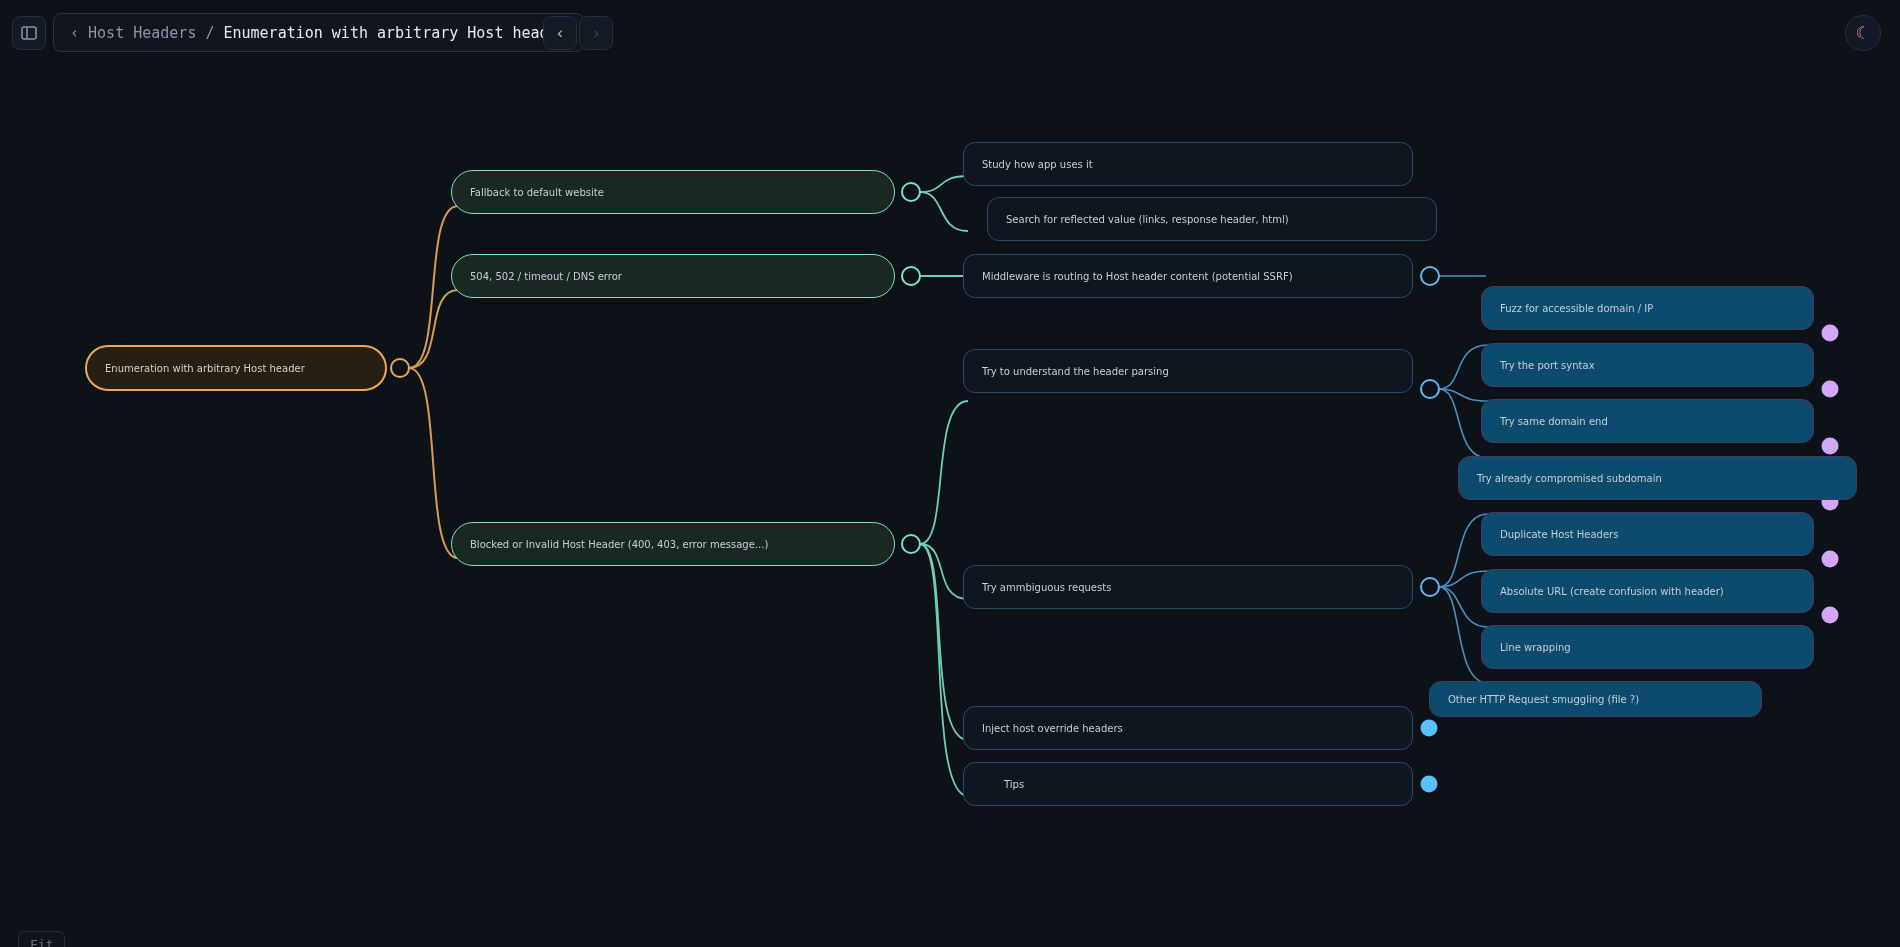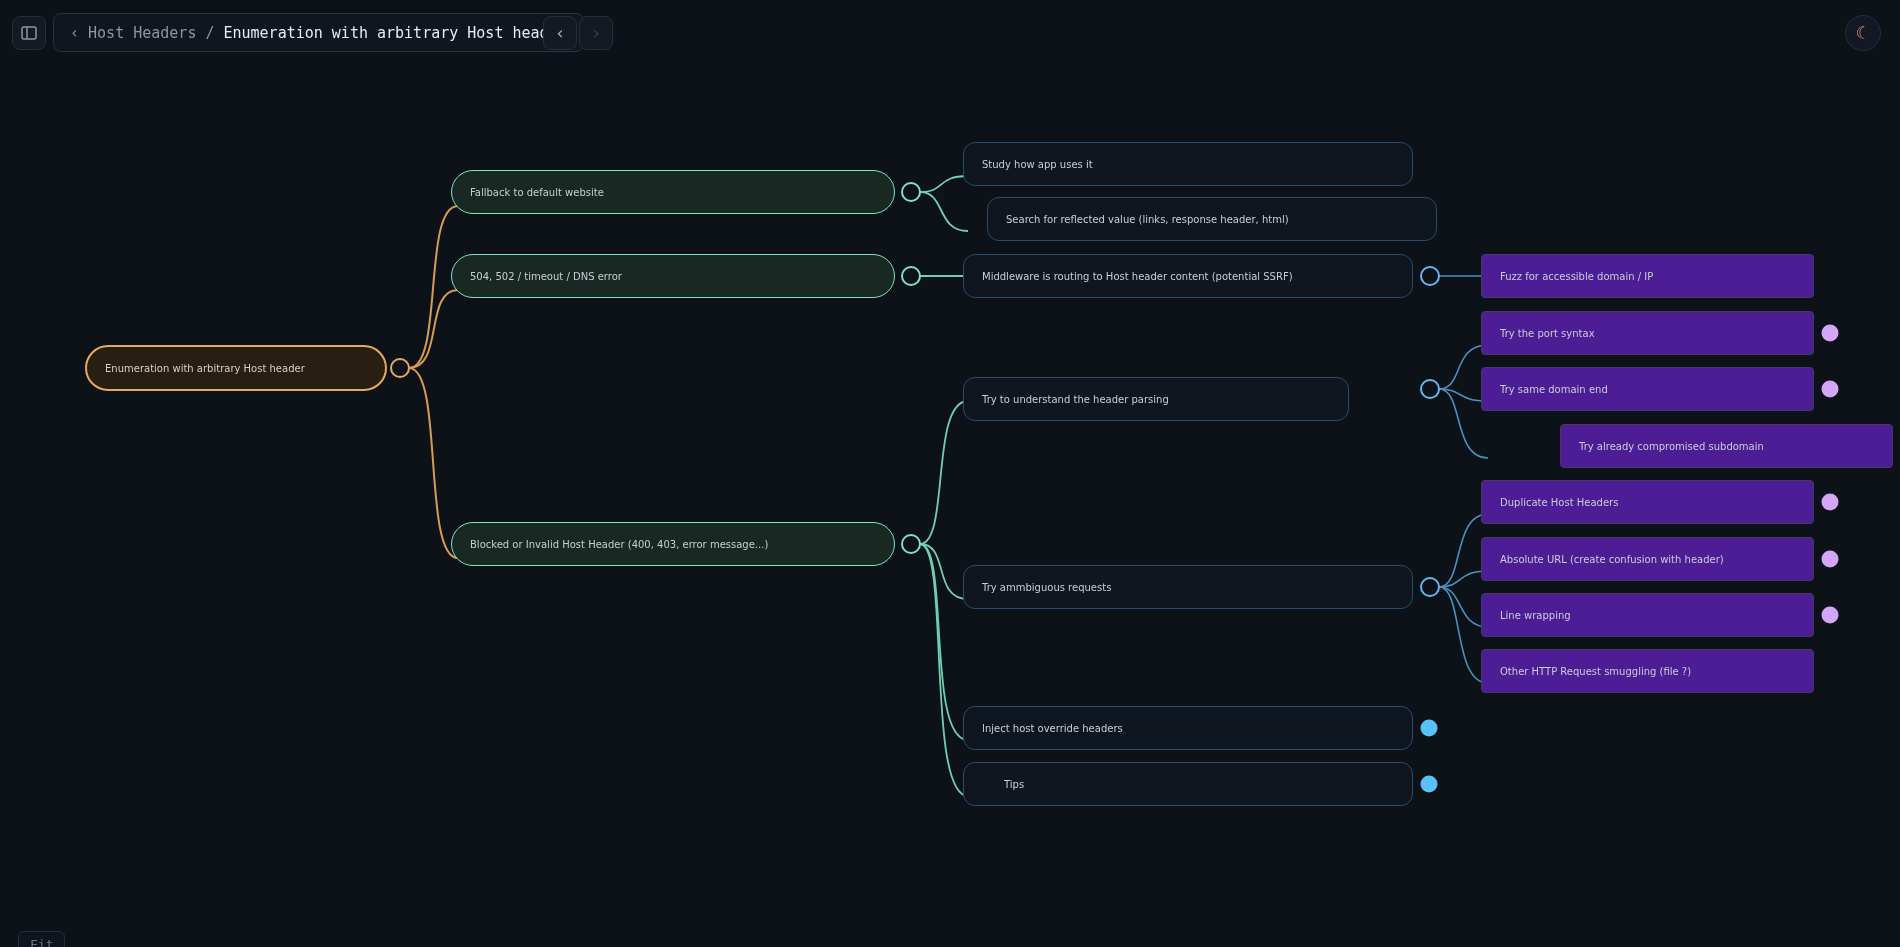--- a/index.html
+++ b/index.html
@@ -85,21 +85,21 @@
     border:2px solid var(--orange);border-radius:24px;background:var(--root-bg);
     color:#d4d0c9;
   }
   .n-green{
     border:1.6px solid var(--green);border-radius:23px;background:var(--green-bg);
   }
   .n-mid{
     border:1.2px solid var(--mid-border);border-radius:12px;background:#0f1620;
   }
   .n-leaf{
-    border:1.2px solid var(--leaf-border);border-radius:4px;background:#4c1d95;
+    border:1.2px solid var(--leaf-border);border-radius:12px;background:#0c4a6e;margin-top:32px;
   }
 </style>
 </head>
 <body>
 
 <svg class="map-svg" width="1900" height="947" viewBox="0 0 1900 947">
 
   <path class="lk lk-o" d="M409,368 C444,368 422,206 458,206"></path>
   <path class="lk lk-o" d="M409,368 C444,368 424,290 458,290"></path>
   <path class="lk lk-o" d="M409,368 C444,368 422,558 458,558"></path>
@@ -141,33 +141,33 @@
 
 <div class="node n-root" style="left:85px;top:345px;width:302px;height:46px;">Enumeration with arbitrary Host header</div>
 
 <div class="node n-green" style="left:451px;top:170px;width:444px;height:44px;">Fallback to default website</div>
 <div class="node n-green" style="left:451px;top:254px;width:444px;height:44px;">504, 502 / timeout / DNS error</div>
 <div class="node n-green" style="left:451px;top:522px;width:444px;height:44px;">Blocked or Invalid Host Header (400, 403, error message...)</div>
 
 <div class="node n-mid" style="left:963px;top:142px;width:450px;height:44px;">Study how app uses it</div>
 <div class="node n-mid" style="left:963px;top:197px;width:450px;height:44px;margin-left:24px;">Search for reflected value (links, response header, html)</div>
 <div class="node n-mid" style="left:963px;top:254px;width:450px;height:44px;">Middleware is routing to Host header content (potential SSRF)</div>
-<div class="node n-mid" style="left:963px;top:377px;width:386px;height:44px;">Try to understand the header parsing</div>
+<div class="node n-mid" style="left:963px;top:349px;width:450px;height:44px;">Try to understand the header parsing</div>
 <div class="node n-mid" style="left:963px;top:565px;width:450px;height:44px;">Try ammbiguous requests</div>
 <div class="node n-mid" style="left:963px;top:706px;width:450px;height:44px;">Inject host override headers</div>
 <div class="node n-mid" style="left:963px;top:762px;width:450px;height:44px;padding-left:40px;">Tips</div>
 
 <div class="node n-leaf" style="left:1481px;top:254px;width:333px;height:44px;">Fuzz for accessible domain / IP</div>
 <div class="node n-leaf" style="left:1481px;top:311px;width:333px;height:44px;">Try the port syntax</div>
 <div class="node n-leaf" style="left:1481px;top:367px;width:333px;height:44px;">Try same domain end</div>
-<div class="node n-leaf" style="left:1560px;top:424px;width:333px;height:44px;">Try already compromised subdomain</div>
+<div class="node n-leaf" style="left:1458px;top:424px;width:399px;height:44px;">Try already compromised subdomain</div>
 <div class="node n-leaf" style="left:1481px;top:480px;width:333px;height:44px;">Duplicate Host Headers</div>
 <div class="node n-leaf" style="left:1481px;top:537px;width:333px;height:44px;">Absolute URL (create confusion with header)</div>
 <div class="node n-leaf" style="left:1481px;top:593px;width:333px;height:44px;">Line wrapping</div>
-<div class="node n-leaf" style="left:1481px;top:649px;width:333px;height:44px;">Other HTTP Request smuggling (file ?)</div>
+<div class="node n-leaf" style="left:1429px;top:649px;width:333px;height:36px;">Other HTTP Request smuggling (file ?)</div>
 
 <div class="topbar">
   <div class="icon-btn sidebar-toggle">
     <svg width="18" height="18" viewBox="0 0 18 18">
       <rect x="2" y="3" width="14" height="12" rx="2" fill="none" stroke="#8a95a3" stroke-width="1.5"></rect>
       <line x1="7" y1="3" x2="7" y2="15" stroke="#8a95a3" stroke-width="1.5"></line>
     </svg>
   </div>
   <div class="crumb-box">
     <span class="crumb-link"><span>‹</span>&nbsp;<span>Host Headers</span></span>

